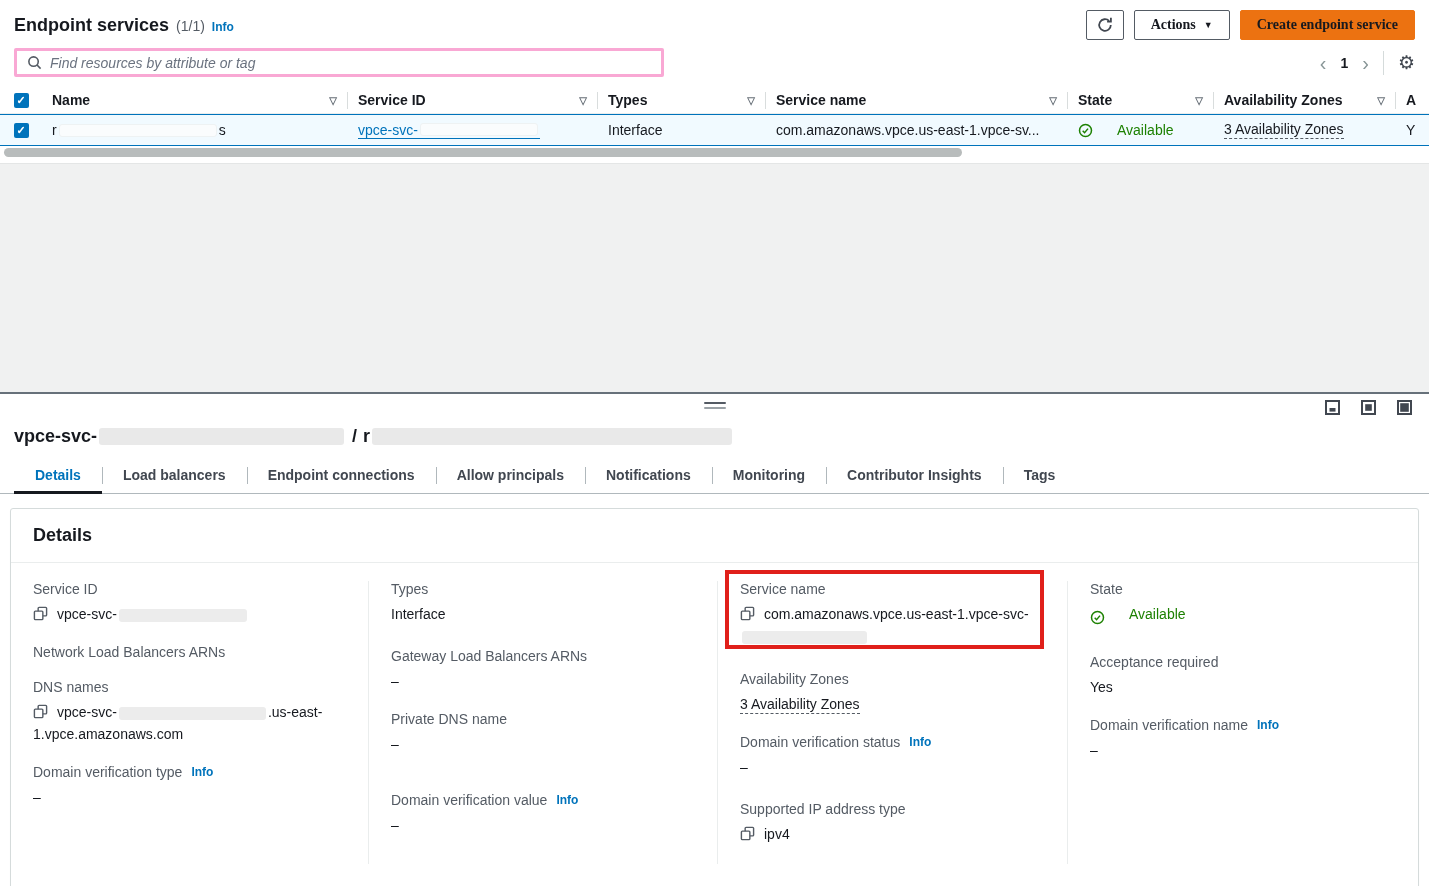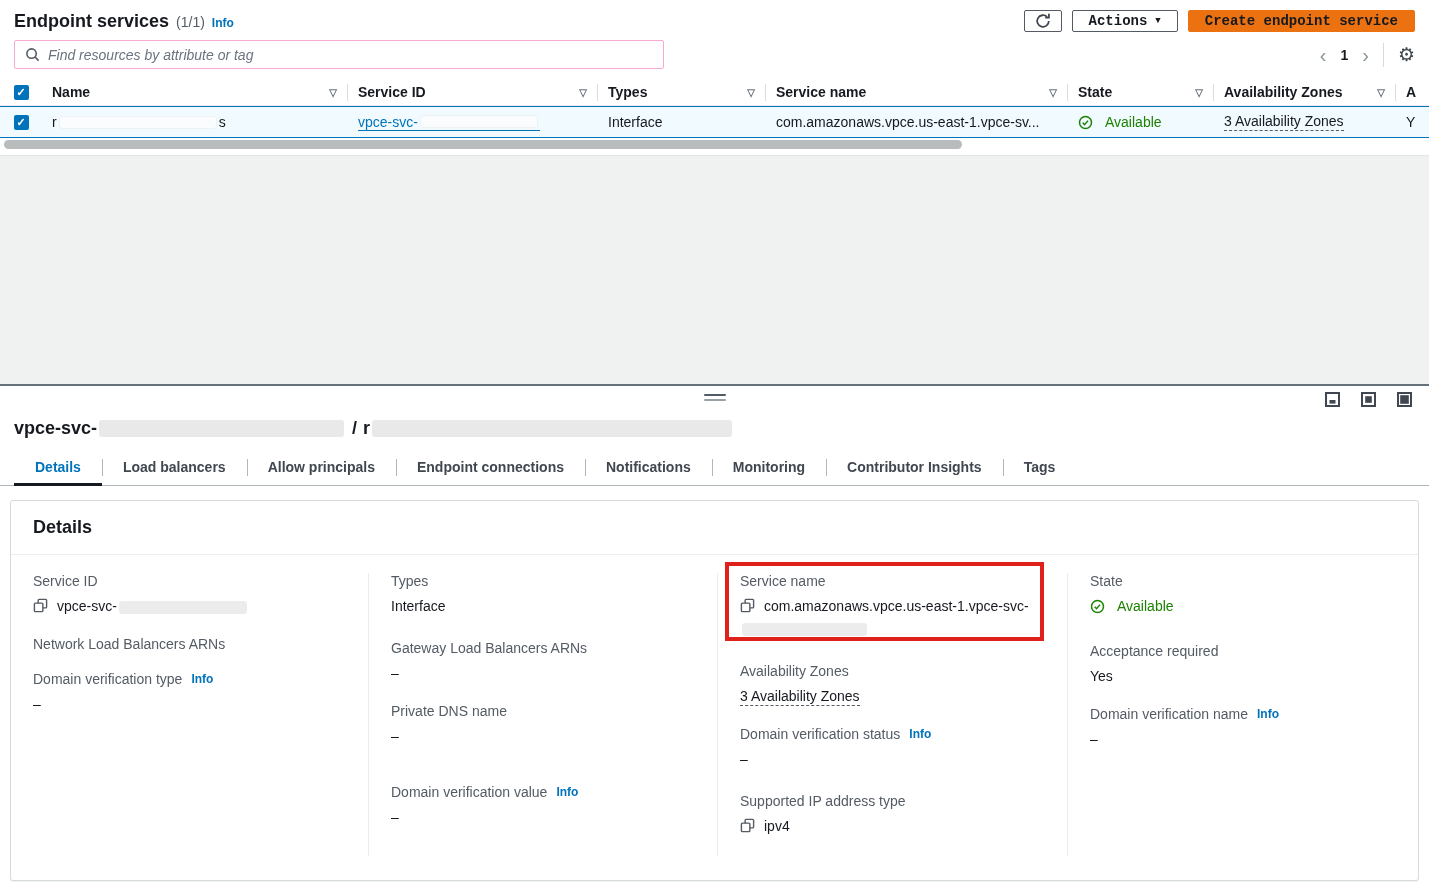--- a/index.html
+++ b/index.html
@@ -8,28 +8,28 @@
 
   
   .topbar { display:flex; justify-content:space-between; align-items:center; padding:10px 14px 6px 14px; }
   .title-line { display:flex; align-items:baseline; gap:7px; }
   .h1 { font-size:18px; font-weight:700; }
   .count { font-size:14px; color:#545b64; }
   .info-link { font-size:12px; font-weight:700; color:#0073bb; text-decoration:none; cursor:pointer; }
   .toolbar { display:flex; gap:10px; align-items:center; }
   .btn { display:inline-flex; align-items:center; gap:8px; border:1px solid #545b64; background:#fff;
     color:#16191f; font-weight:700; font-size:14px; padding:5px 16px; border-radius:2px; cursor:pointer;
-    font-family:Liberation Mono, monospace; height:22px; }
+    font-family:Liberation Serif, serif; height:30px; }
   .btn.icon-only { padding:5px 10px; }
   .btn.primary { background:#ec7211; border-color:#ec7211; color:#16191f; }
   .caret { font-size:9px; position:relative; top:0px; }
 
   .search-row { display:flex; justify-content:space-between; align-items:center; padding:2px 14px 10px 14px; }
   .searchbox { display:flex; align-items:center; gap:8px; width:650px; height:29px;
-    border:1px solid #f9a8d4; border-radius:2px; padding:0 10px; background:#fff; }
+    border:3px solid #f9a8d4; border-radius:2px; padding:0 10px; background:#fff; }
   .searchbox input { border:none; outline:none; flex:1; font-size:14px; font-style:italic;
     font-family:"Liberation Sans", sans-serif; color:#16191f; background:transparent; }
   .searchbox input::placeholder { color:#6b7380; font-style:italic; }
   .pager { display:flex; align-items:center; gap:14px; }
   .chev { font-size:20px; color:#879596; cursor:pointer; line-height:1; font-weight:400; }
   .pagenum { font-weight:700; font-size:14px; cursor:pointer; }
   .vdiv { width:1px; height:24px; background:#d5dbdb; }
   .gear { font-size:19px; color:#414750; cursor:pointer; line-height:1; }
 
   
@@ -41,21 +41,21 @@
   .c-name { width:306px; } .c-sid { width:250px; } .c-types { width:168px; }
   .c-sname { width:302px; } .c-state { width:146px; } .c-az { width:182px; }
   .c-last { flex:1; }
   .th { font-weight:700; justify-content:space-between; cursor:pointer; border-right:1px solid #d9dddd; height:17px; align-self:center; }
   .th.c-last { border-right:none; }
   .sort { color:#687078; font-size:10px; }
   .row { background:#f1faff; border-top:1px solid #0073bb; border-bottom:1px solid #0073bb; height:32px; }
   .cb { width:15px; height:15px; background:#0073bb; border-radius:2px; color:#fff; display:inline-flex;
     align-items:center; justify-content:center; font-size:11px; font-weight:700; cursor:pointer; }
   .link { color:#0073bb; cursor:pointer; border-bottom:1px solid #0073bb; display:inline-flex; align-items:center; }
-  .state-ok { color:#1d8102; display:inline-flex; align-items:center; gap:12px; }
+  .state-ok { color:#1d8102; display:inline-flex; align-items:flex-end; gap:24px; }
   .dashed { border-bottom:1px dashed #545b64; cursor:pointer; padding-bottom:1px; }
 
   .redact { display:inline-block; height:13px; background:#ececec; border-radius:3px; vertical-align:middle; margin:0 2px; }
   .row .redact { background:#fafcfd; border:1px solid #eef2f3; }
   .redact.lg { height:17px; background:#e9e9e9; }
 
   .hscroll { height:12px; background:#fff; display:flex; align-items:center; padding:0 4px; }
   .hthumb { width:958px; height:9px; background:#b8bcbc; border-radius:5px; cursor:pointer; }
   .grayfill { height:229px; background:#f0f1f1; border-top:1px solid #e4e6e6; margin-top:5px; }
 
@@ -235,22 +235,22 @@
     <span>vpce-svc-</span>
     <span class="redact lg" style="width:245px"></span>
     <span class="sep">/</span>
     <span>r</span>
     <span class="redact lg" style="width:360px"></span>
   </div>
 
   <div class="tabs">
     <div class="tab active">Details</div>
     <div class="tab">Load balancers</div>
+    <div class="tab">Endpoint connections</div>
     <div class="tab">Allow principals</div>
-    <div class="tab">Endpoint connections</div>
     <div class="tab">Notifications</div>
     <div class="tab">Monitoring</div>
     <div class="tab">Contributor Insights</div>
     <div class="tab">Tags</div>
   </div>
 
   <div class="card">
     <div class="card-header">Details</div>
     <div class="card-body">
 
@@ -259,20 +259,30 @@
           <div class="flabel">Service ID</div>
           <div class="fval">
             <span class="cicon"><svg width="15" height="15" viewBox="0 0 16 16">
                   <rect x="5.5" y="1.5" width="9" height="9" rx="1" fill="none" stroke="#545b64" stroke-width="1.5"></rect>
                   <rect x="1.5" y="5.5" width="9" height="9" rx="1" fill="#fff" stroke="#545b64" stroke-width="1.5"></rect>
                 </svg></span><span>vpce-svc-</span><span class="redact" style="width:128px"></span>
           </div>
         </div>
         <div class="field">
           <div class="flabel">Network Load Balancers ARNs</div>
+        </div>
+        <div class="field">
+          <div class="flabel">DNS names</div>
+          <div class="fval">
+            <span class="cicon"><svg width="15" height="15" viewBox="0 0 16 16">
+                  <rect x="5.5" y="1.5" width="9" height="9" rx="1" fill="none" stroke="#545b64" stroke-width="1.5"></rect>
+                  <rect x="1.5" y="5.5" width="9" height="9" rx="1" fill="#fff" stroke="#545b64" stroke-width="1.5"></rect>
+                </svg></span><span>vpce-svc-</span><span class="redact" style="width:147px"></span><span>.us-east-</span><br>
+            <span>1.vpce.amazonaws.com</span>
+          </div>
         </div>
         <div class="field">
           <div class="flabel">
               <span>Domain verification type</span>
               <a class="info-link">Info</a>
             </div>
           <div class="fval">–</div>
         </div>
       </div>
 

